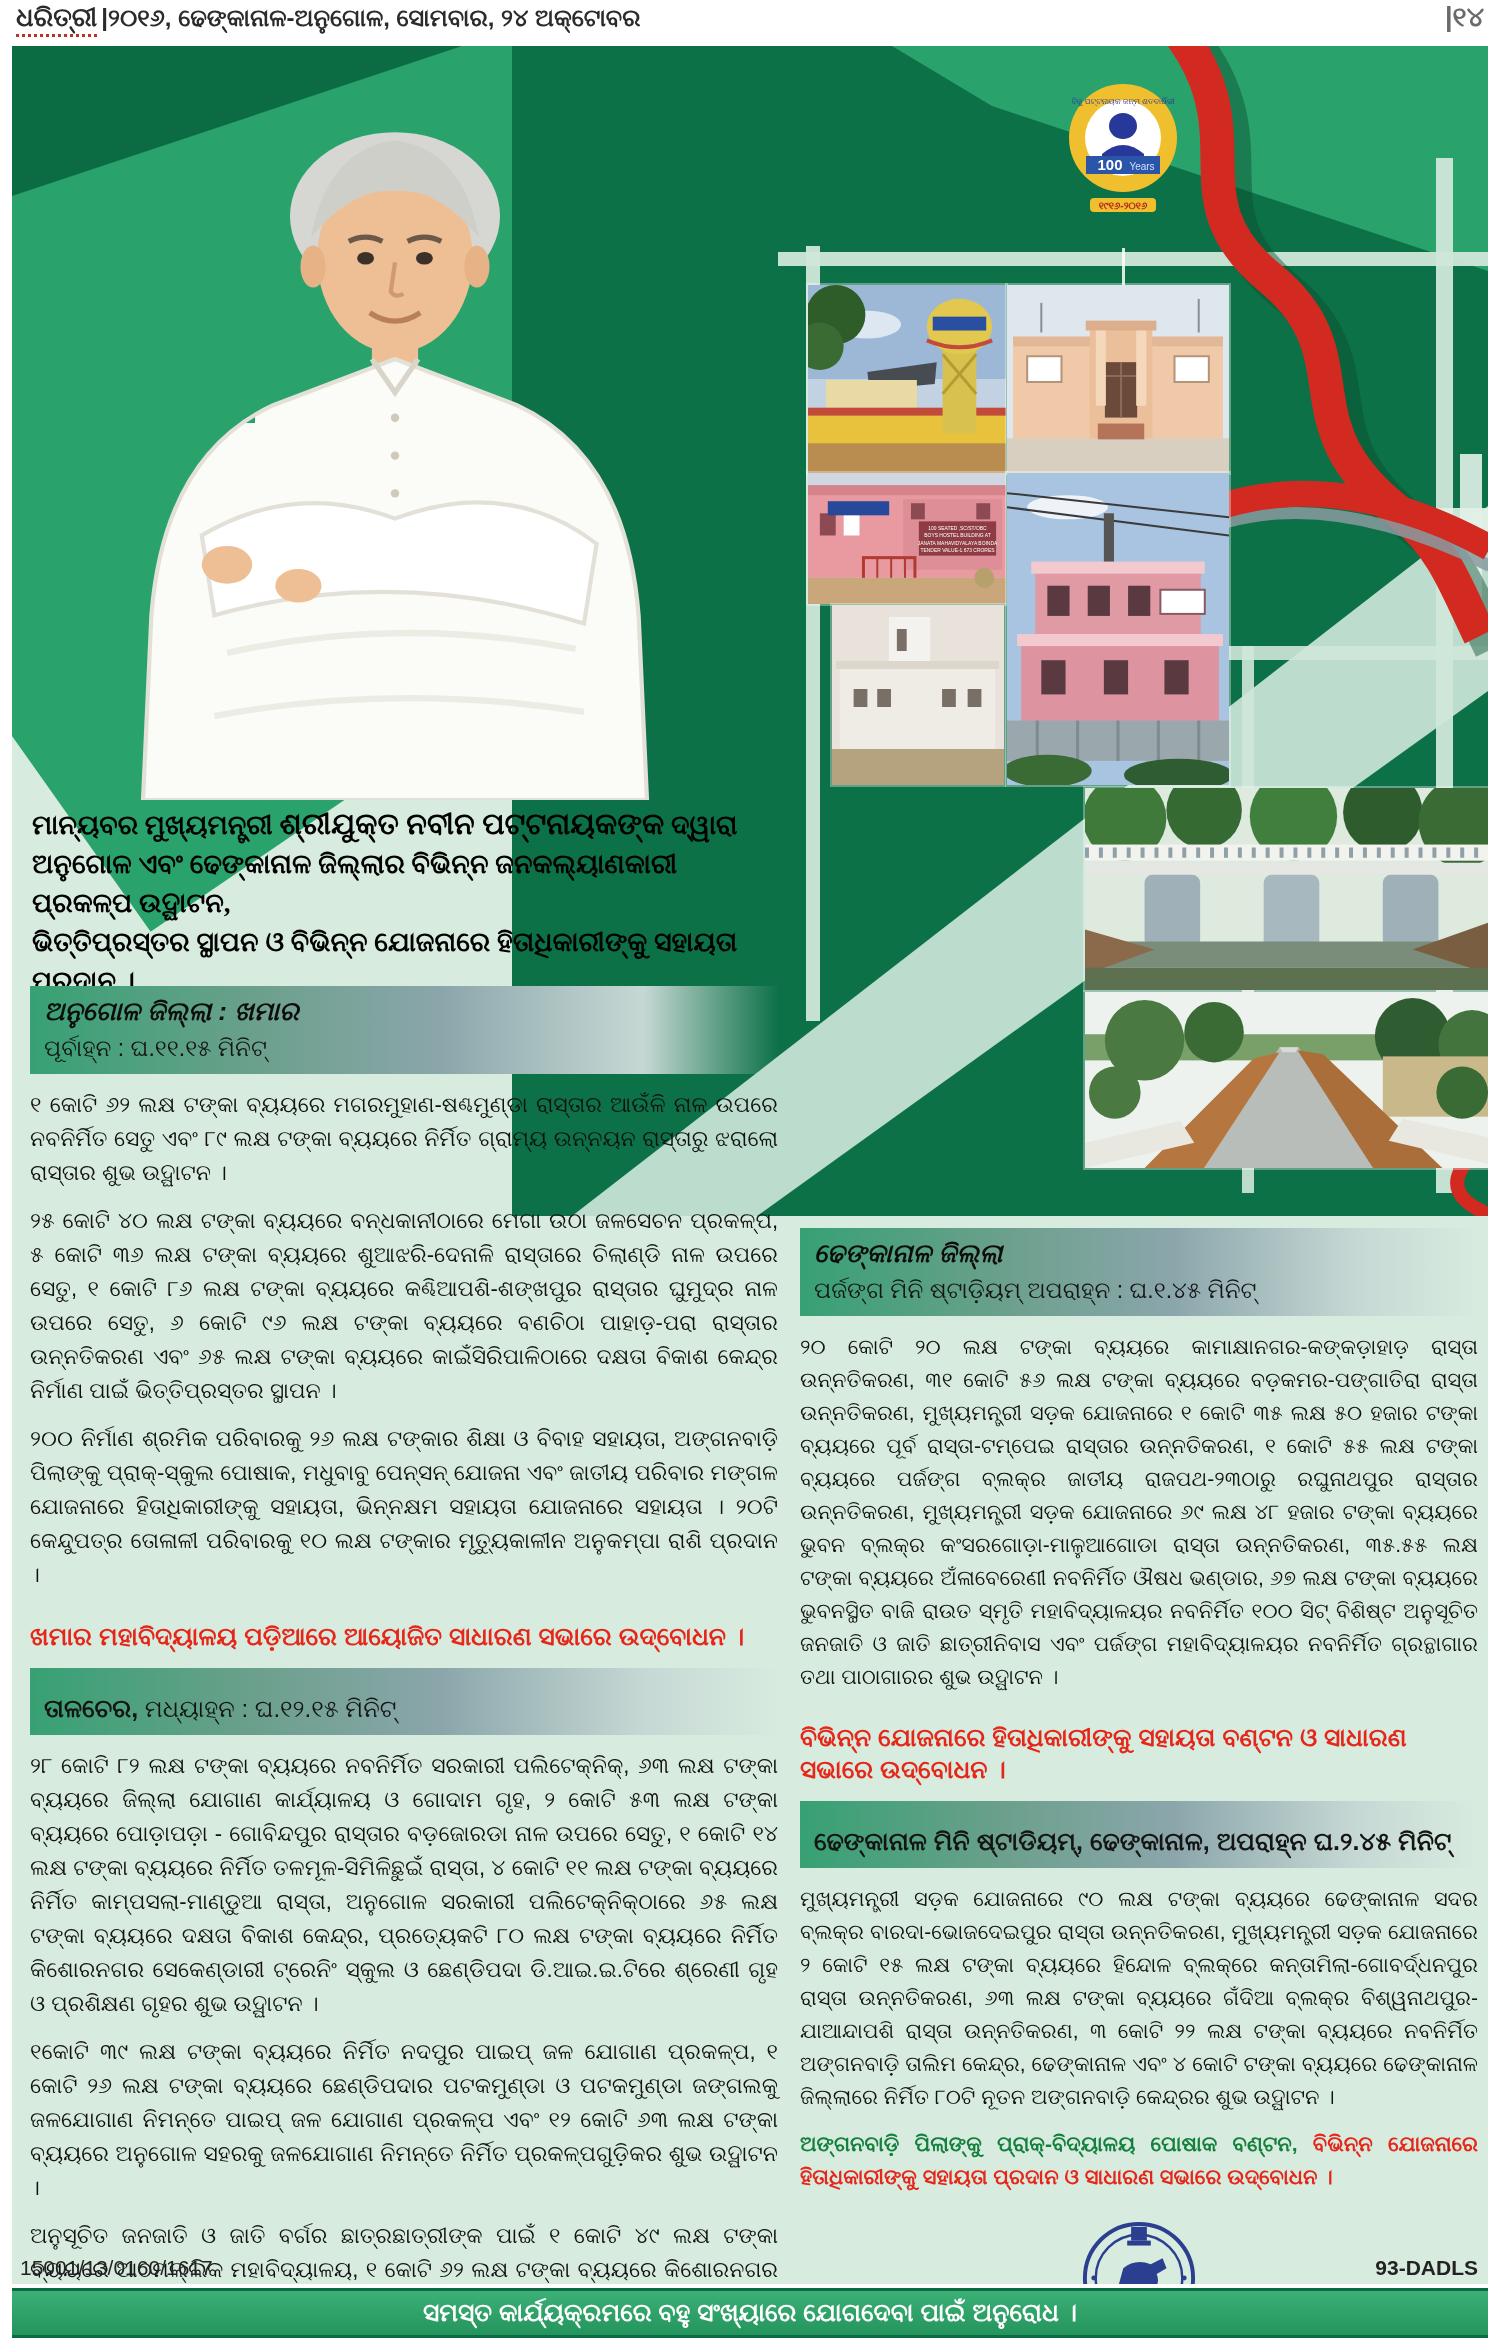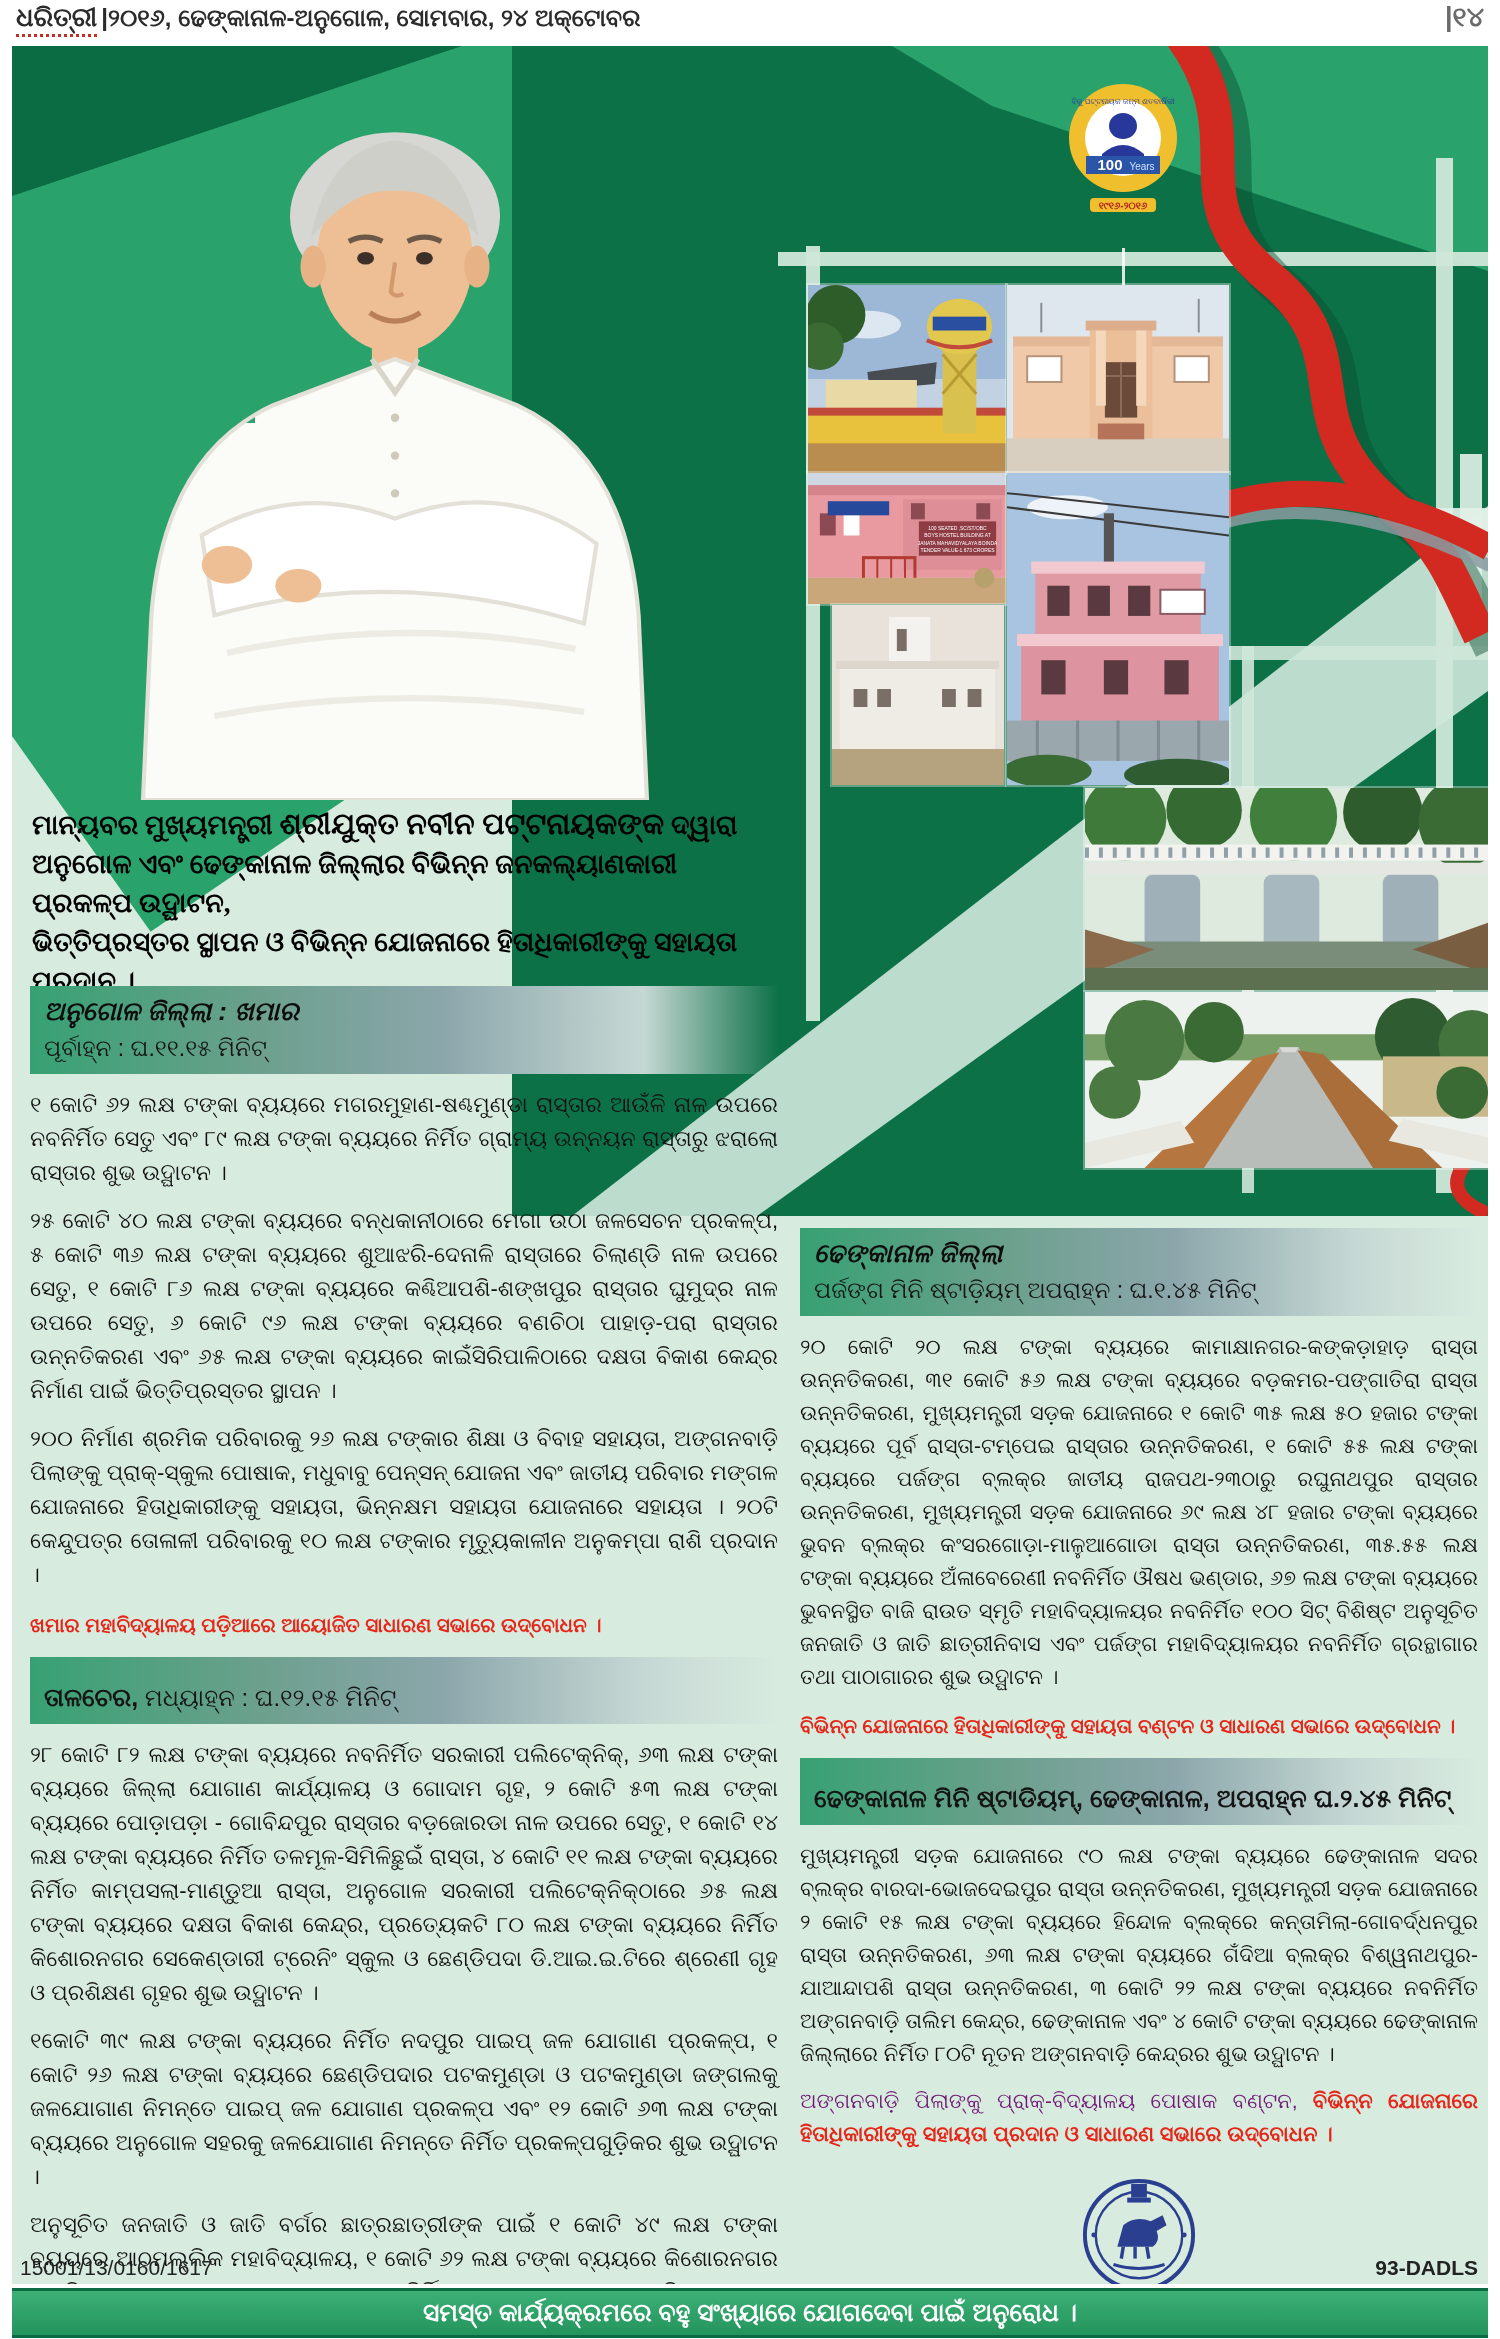--- a/index.html
+++ b/index.html
@@ -34,22 +34,22 @@
   .col-right{left:788px;top:1166px;width:678px;}
 
   .band{background:linear-gradient(90deg,#37a173 0%,#6ba08c 30%,#8ba6ab 55%,#c6d8d4 82%,rgba(216,235,223,0) 100%);padding:10px 14px 12px;margin-top:16px;}
   .band .b1{font-weight:800;font-size:26px;color:#0d0d0d;font-style:italic;}
   .band .b2{font-size:23px;margin-top:8px;color:#141414;}
   .band-single{background:linear-gradient(90deg,#37a173 0%,#6ba08c 30%,#8ba6ab 55%,#c6d8d4 82%,rgba(216,235,223,0) 100%);padding:26px 14px 11px;margin-top:16px;font-size:24px;color:#141414;}
   .band-single .bold{font-weight:800;font-size:25px;}
 
   .para{font-size:22px;line-height:34px;text-align:justify;margin-top:14px;}
   .col-right .para{font-size:21px;line-height:33px;}
-  .redline{color:#e52619;font-weight:700;font-size:20px;line-height:32px;margin-top:17px;}
-  .mixed .black-part{color:#701a75;font-weight:400;margin-top:37px;}
+  .redline{color:#e52619;font-weight:700;font-size:25px;line-height:32px;margin-top:28px;}
+  .mixed .black-part{color:#15803d;font-weight:700;margin-top:37px;}
   .mixed .red-part{color:#e52619;font-weight:700;}
 
   .gov-block{margin-top:26px;text-align:center;}
   .gov-emblem{width:118px;height:118px;margin:0 auto;}
 
   .footer-code-left{position:absolute;left:8px;bottom:4px;font-size:21px;color:#222;}
   .footer-code-right{position:absolute;right:10px;bottom:4px;font-size:21px;font-weight:700;color:#222;}
 
   .bottom-bar{position:absolute;left:12px;top:2288px;width:1476px;height:44px;background:linear-gradient(180deg,#3cb077 0%,#23945c 100%);border-top:3px solid #0c6b43;border-bottom:3px solid #0c6b43;display:flex;align-items:center;justify-content:center;color:#ffffff;font-weight:800;font-size:25px;}
 </style>

